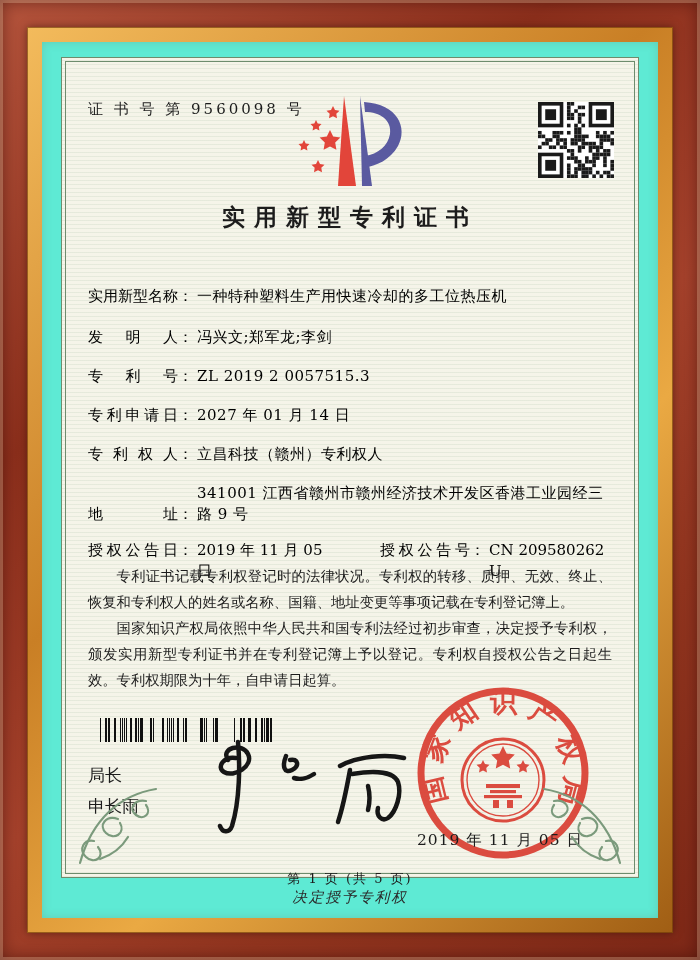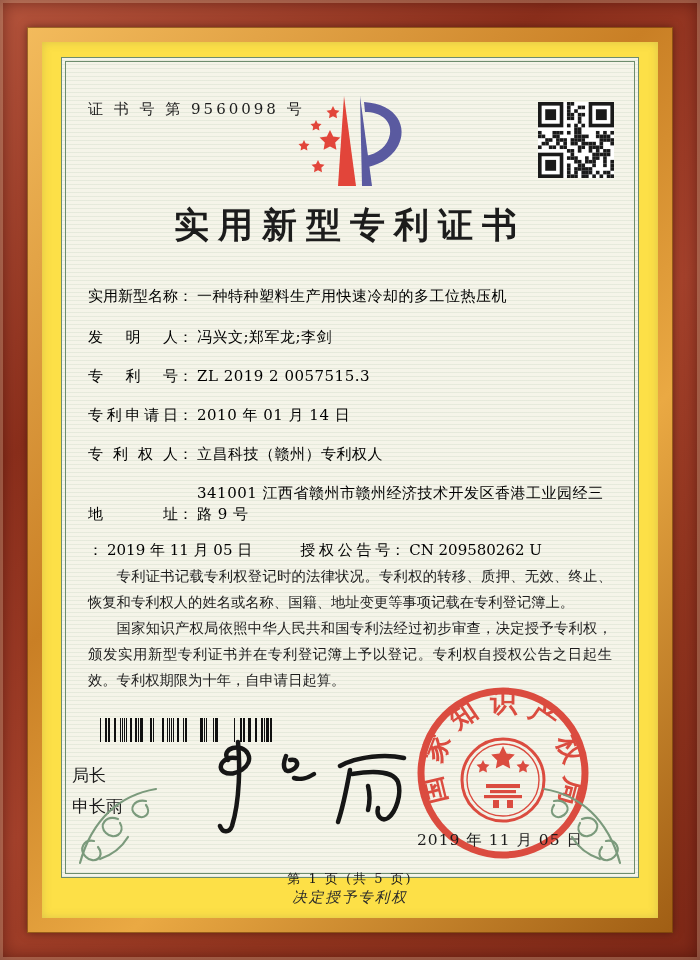--- a/index.html
+++ b/index.html
@@ -14,57 +14,57 @@
     background:linear-gradient(140deg,#b5543c 0%,#8c2f1c 30%,#a6422c 55%,#92351f 75%,#7e2817 100%);
     box-shadow:inset 0 0 0 3px rgba(255,215,180,.28), inset 0 0 18px rgba(40,5,0,.6);
   }
   .frame-gold{
     position:absolute;inset:27px;
     background:linear-gradient(135deg,#f3bb5c 0%,#c97f25 40%,#eaa943 65%,#a05e14 100%);
     box-shadow:inset 0 0 0 1px rgba(110,55,8,.65), 0 0 8px rgba(50,15,5,.55);
   }
   .mat{
     position:absolute;inset:42px;
-    background:#fde047;
+    background:#5eead4;
     box-shadow:inset 0 0 10px rgba(120,110,80,.25);
   }
   
   .inner{
     position:absolute;left:19px;right:19px;top:15px;bottom:40px;
     border:1px solid #6d8c6d;
     background:
       repeating-linear-gradient(0deg, rgba(150,180,148,.16) 0 1px, rgba(255,255,255,0) 1px 4px),
       #f5f4e9;
   }
   .inner::before{
     content:"";position:absolute;inset:3px;border:1px solid #6d8c6d;pointer-events:none;
   }
   .txt{color:#1c1c1c;}
   
   .cert-no{position:absolute;left:26px;top:42px;font-size:15px;letter-spacing:3px;}
   .logo{position:absolute;left:50%;top:30px;transform:translateX(-50%);}
   .qr{position:absolute;right:24px;top:44px;width:76px;height:76px;background:#fff;}
   .title{position:absolute;left:0;right:0;top:144px;text-align:center;
-    font-size:35px;font-weight:700;letter-spacing:9px;}
+    font-size:23px;font-weight:700;letter-spacing:9px;}
   
   .fields{position:absolute;left:26px;right:26px;top:228px;font-size:15px;}
   .frow{display:flex;align-items:flex-end;margin-bottom:18px;line-height:21px;}
   .frow.gap-lg{margin-bottom:20px;}
   .flabel{display:inline-block;width:6em;text-align:justify;text-align-last:justify;flex:0 0 auto;}
   .fcolon{flex:0 0 auto;margin-right:4px;}
   .fvalue{flex:1 1 auto;max-width:430px;letter-spacing:.5px;}
   .grant-row{display:flex;margin-top:2px;line-height:21px;}
   .grant-pair{display:flex;}
   .grant-pair + .grant-pair{margin-left:48px;justify-content:space-between;}
   
   .paras{position:absolute;left:26px;right:26px;top:505px;font-size:14.3px;line-height:1.82;text-align:justify;}
   .paras p{margin:0;text-indent:2em;}
   
   .barcode{position:absolute;left:38px;top:660px;width:172px;height:24px;}
-  .officer{position:absolute;left:10px;top:702px;font-size:17px;line-height:31px;}
+  .officer{position:absolute;left:26px;top:702px;font-size:17px;line-height:31px;}
   .signature{position:absolute;left:128px;top:672px;}
   .seal{position:absolute;left:352px;top:626px;width:178px;height:178px;opacity:.9;}
   .seal-date{position:absolute;left:338px;top:772px;width:200px;text-align:center;
     font-size:15.5px;letter-spacing:1px;}
   .page-info{position:absolute;left:0;right:0;top:812px;text-align:center;font-size:13px;letter-spacing:2px;}
   .footer-note{position:absolute;left:0;right:0;bottom:11px;text-align:center;
     font-size:14.5px;letter-spacing:2px;color:#2a2a2a;font-style:italic;}
   .flourish{position:absolute;bottom:6px;width:92px;height:92px;}
   .flourish.bl{left:6px;}
   .flourish.br{right:6px;transform:scaleX(-1);}
@@ -256,34 +256,35 @@
         <span class="fvalue">冯兴文;郑军龙;李剑</span>
       </div>
       <div class="frow">
         <span class="flabel">专利号</span>
           <span class="fcolon">：</span>
         <span class="fvalue">ZL 2019 2 0057515.3</span>
       </div>
       <div class="frow">
         <span class="flabel">专利申请日</span>
           <span class="fcolon">：</span>
-        <span class="fvalue">2010 年 01 月 14 日</span>
+        <span class="fvalue">2027 年 01 月 14 日</span>
       </div>
       <div class="frow">
         <span class="flabel">专利权人</span>
           <span class="fcolon">：</span>
         <span class="fvalue">立昌科技（赣州）专利权人</span>
       </div>
       <div class="frow" style="margin-bottom:15px;">
         <span class="flabel">地址</span>
           <span class="fcolon">：</span>
         <span class="fvalue">341001 江西省赣州市赣州经济技术开发区香港工业园经三路 9 号</span>
       </div>
       <div class="grant-row">
         <span class="grant-pair">
+          <span class="flabel">授权公告日</span>
             <span class="fcolon">：</span>
           <span>2019 年 11 月 05 日</span>
         </span>
         <span class="grant-pair">
           <span class="flabel">授权公告号</span>
             <span class="fcolon">：</span>
           <span>CN 209580262 U</span>
         </span>
       </div>
     </div>

